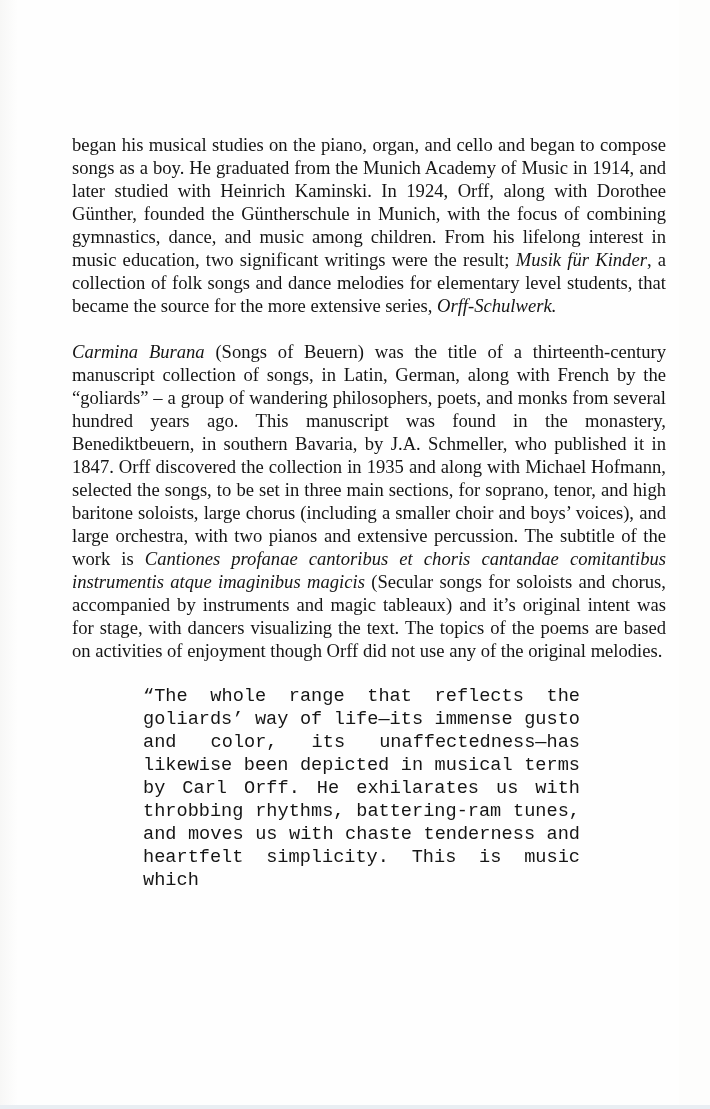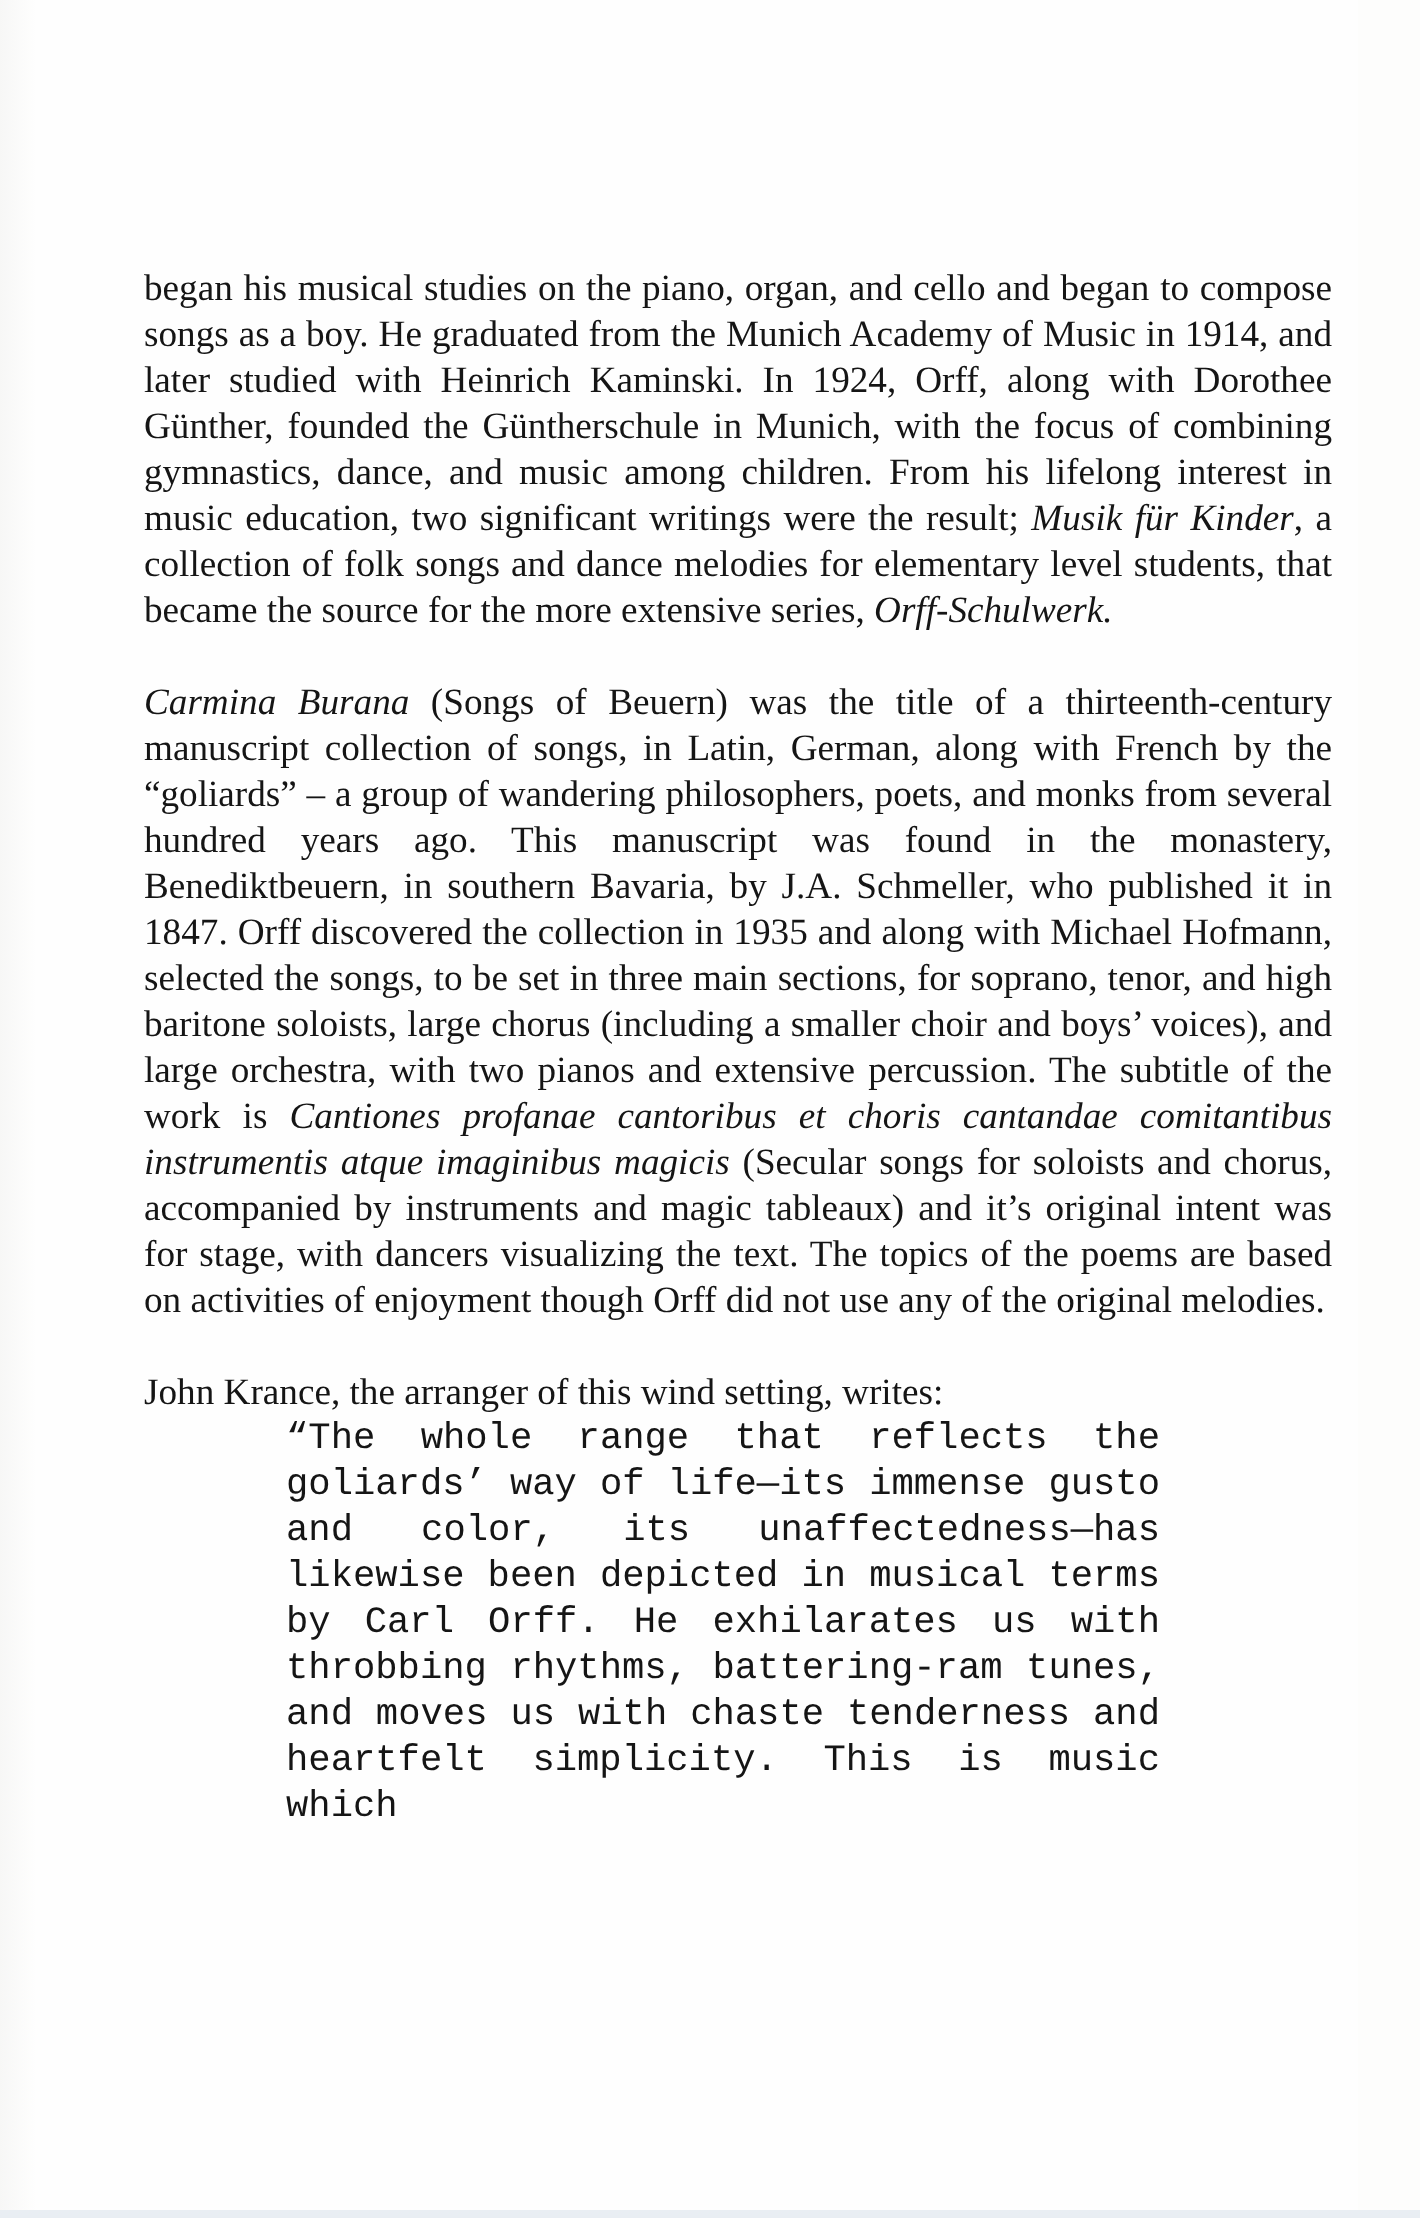--- a/index.html
+++ b/index.html
@@ -53,19 +53,18 @@
 </head>
 <body>
 
 <div class="page">
   <div class="text-block">
 
     <p class="para"><span>began his musical studies on the piano, organ, and cello and began to compose songs as a boy.  He graduated from the Munich Academy of Music in 1914, and later studied with Heinrich Kaminski.  In 1924, Orff, along with Dorothee Günther, founded the Güntherschule in Munich, with the focus of combining gymnastics, dance, and music among children.  From his lifelong interest in music education, two significant writings were the result; </span><em>Musik für Kinder</em><span>, a collection of folk songs and dance melodies for elementary level students, that became the source for the more extensive series, </span><em>Orff-Schulwerk.</em></p>
 
     <p class="para"><em>Carmina Burana</em><span> (Songs of Beuern) was the title of a thirteenth-century manuscript collection of songs, in Latin, German, along with French by the “goliards” – a group of wandering philosophers, poets, and monks from several hundred years ago.  This manuscript was found in the monastery, Benediktbeuern, in southern Bavaria, by J.A. Schmeller, who published it in 1847.  Orff discovered the collection in 1935 and along with Michael Hofmann, selected the songs, to be set in three main sections, for soprano, tenor, and high baritone soloists, large chorus (including a smaller choir and boys’ voices), and large orchestra, with two pianos and extensive percussion.  The subtitle of the work is </span><em>Cantiones profanae cantoribus et choris cantandae comitantibus instrumentis atque imaginibus magicis</em><span> (Secular songs for soloists and chorus, accompanied by instruments and magic tableaux) and it’s original intent was for stage, with dancers visualizing the text.  The topics of the poems are based on activities of enjoyment though Orff did not use any of the original melodies.</span></p>
 
-    <p class="para tight"><span>John Krance, the arranger of this wind setting, writes:</span></p>
 
     <p class="quote">“The whole range that reflects the goliards’ way of life—its immense gusto and color, its unaffectedness—has likewise been depicted in musical terms by Carl Orff.  He exhilarates us with throbbing rhythms, battering-ram tunes, and moves us with chaste tenderness and heartfelt simplicity.  This is music which</p>
 
   </div>
   <div class="bottom-edge"></div>
 </div>
 
 </body></html>

